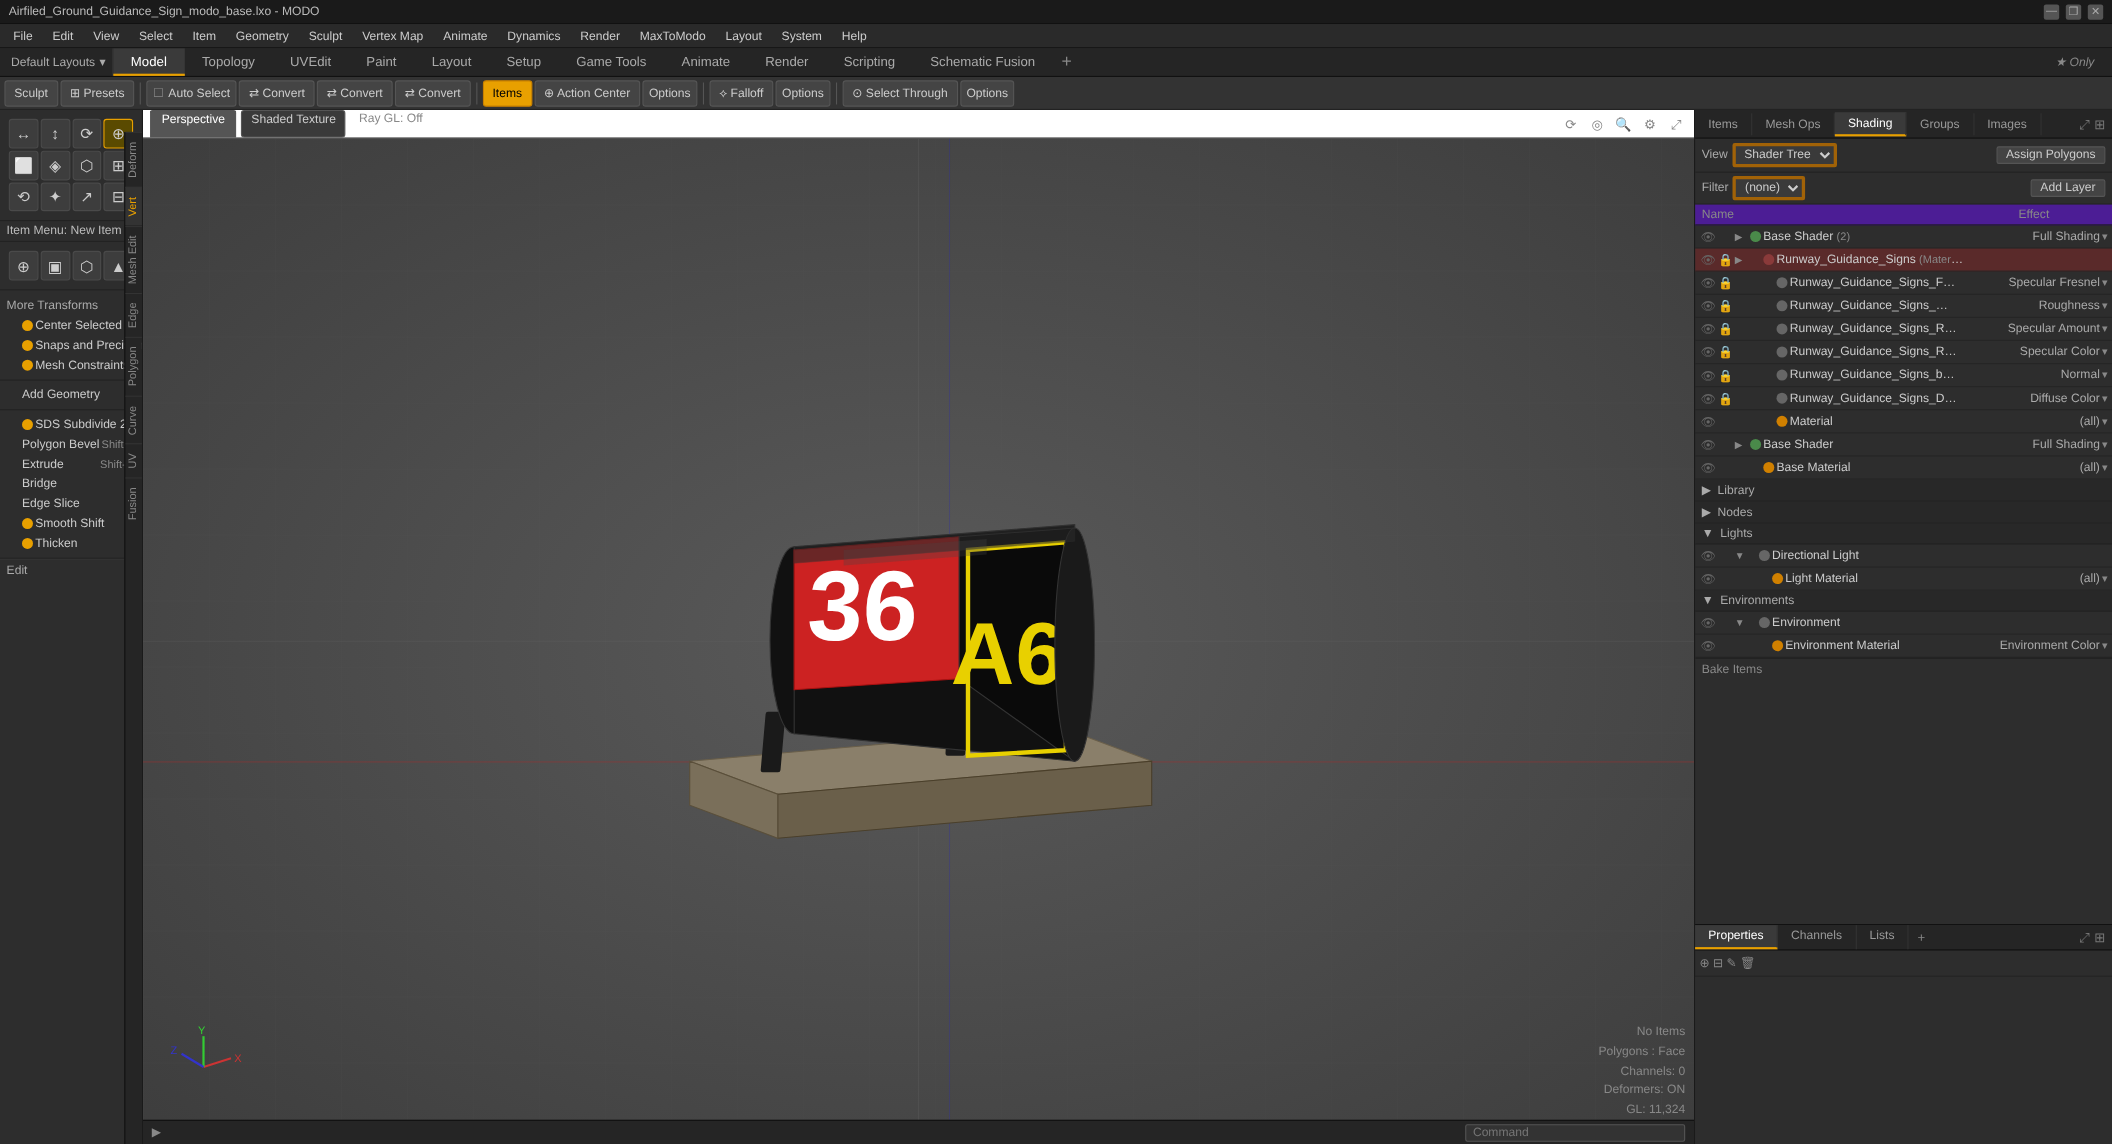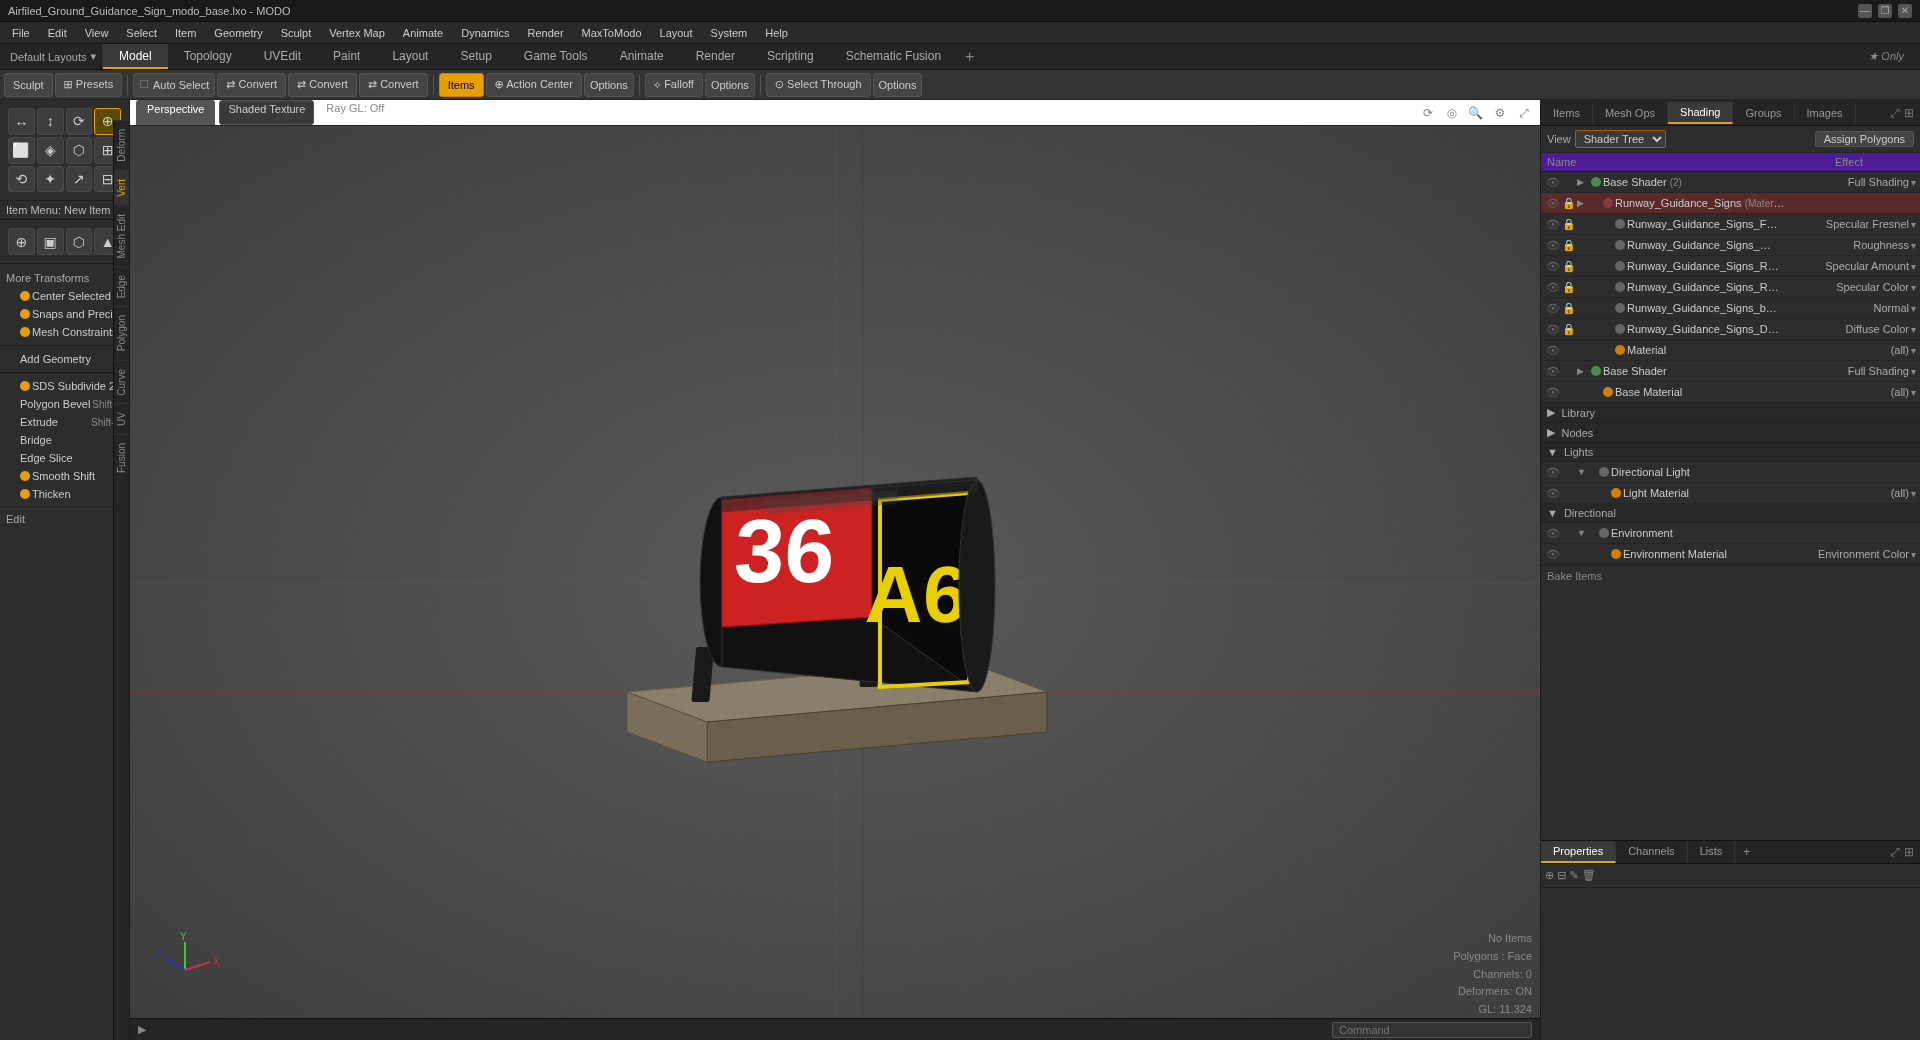--- a/index.html
+++ b/index.html
@@ -156,21 +156,21 @@
     .right-tab-icon { cursor: pointer; font-size: 12px; }
 
     
     #shader-tree-panel { flex: 1; display: flex; flex-direction: column; overflow: hidden; }
     #shader-controls { 
       display: flex; align-items: center; padding: 4px 6px; gap: 4px;
       border-bottom: 1px solid #222;
     }
     .shader-ctrl-label { font-size: 11px; color: #aaa; }
     .shader-ctrl-select { 
-      background: #3a3a3a; border: 1px solid #a16207; color: #ccc;
+      background: #3a3a3a; border: 3px solid #a16207; color: #ccc;
       padding: 1px 4px; font-size: 11px; border-radius: 2px; cursor: pointer;
     }
     .shader-ctrl-btn {
       background: #444; border: 1px solid #555; color: #ccc; padding: 1px 8px;
       font-size: 11px; border-radius: 2px; cursor: pointer; margin-left: auto;
     }
     #shader-filter-row {
       display: flex; align-items: center; padding: 3px 6px; gap: 4px;
       border-bottom: 1px solid #222;
     }
@@ -509,20 +509,27 @@
     <div id="shader-tree-panel">
 
       <div id="shader-controls">
         <span class="shader-ctrl-label">View</span>
         <select class="shader-ctrl-select">
           <option>Shader Tree</option>
         </select>
         <button class="shader-ctrl-btn">Assign Polygons</button>
       </div>
 
+      <div id="shader-filter-row">
+        <span class="shader-ctrl-label">Filter</span>
+        <select class="shader-ctrl-select">
+          <option>(none)</option>
+        </select>
+        <button class="shader-ctrl-btn">Add Layer</button>
+      </div>
 
       <div class="shader-tree-header">
         <span class="col-name">Name</span>
         <span class="col-effect">Effect</span>
       </div>
 
       <div id="shader-tree-list">
 
         <div class="shader-row">
           <span class="eye-btn">👁</span>
@@ -673,21 +680,21 @@
           <span class="expand" style="color:transparent;">▶</span>
           <span style="margin-left:20px;"></span>
           <span class="dot orange"></span>
           <span class="name-text">Light Material</span>
           <span class="effect-text">(all)</span>
           <span class="chevron">▾</span>
         </div>
 
         <div class="shader-section-header">
           <span style="margin-right:6px;">▼</span>
-          <span>Directional</span>
+          <span>Environments</span>
         </div>
 
         <div class="shader-row">
           <span class="eye-btn">👁</span>
           <span class="lock-btn"></span>
           <span class="expand">▼</span>
           <span style="margin-left:8px;"></span>
           <span class="dot gray"></span>
           <span class="name-text">Environment</span>
           <span class="effect-text"></span>

